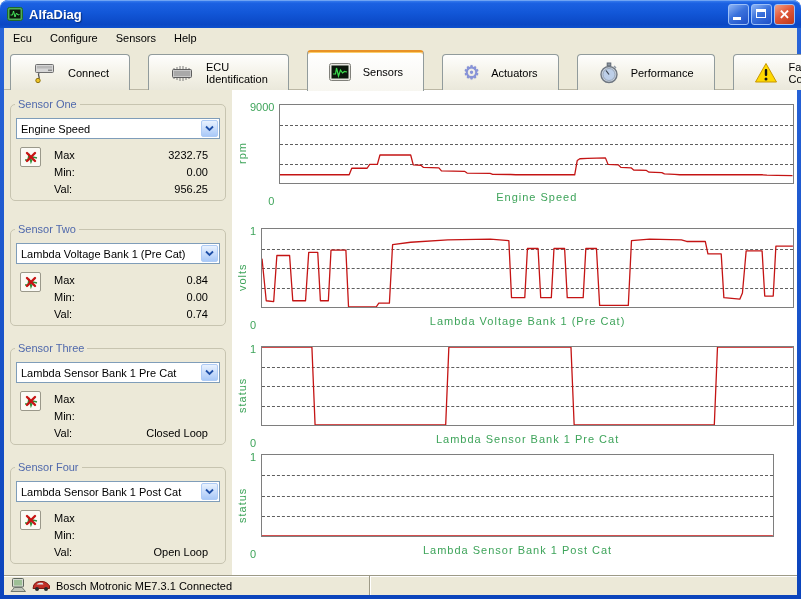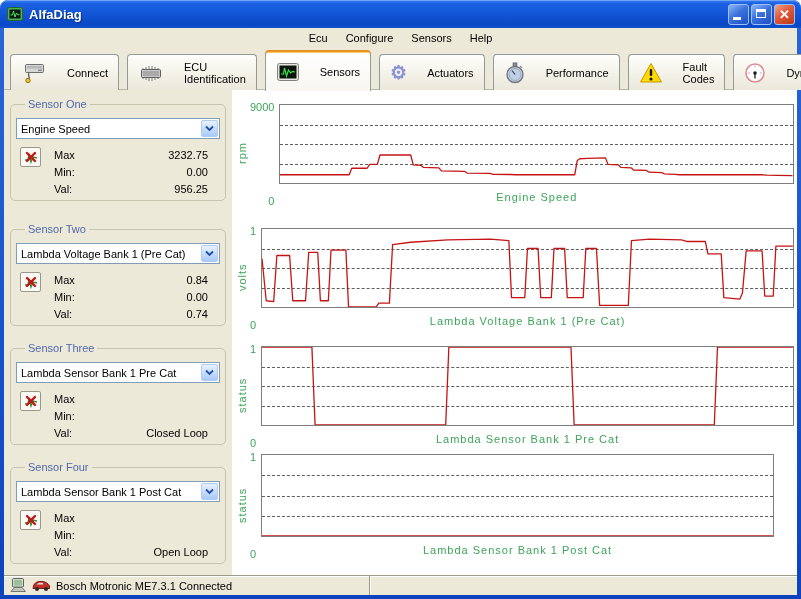--- a/index.html
+++ b/index.html
@@ -19,44 +19,44 @@
   .tbtn .minbar { position:absolute; left:4px; bottom:4px; width:8px; height:3px; background:#fff; }
   .tbtn .maxbox { position:absolute; left:4px; top:4px; width:10px; height:9px;
     border:1px solid #fff; border-top:3px solid #fff; }
   .tbtn .xg { position:absolute; inset:0; color:#fff; font-size:13px; font-weight:bold;
     display:flex; align-items:center; justify-content:center; line-height:1; }
 
   .frame { flex:1; padding:0 4px 4px; display:flex; min-height:0; }
   .inner { flex:1; display:flex; flex-direction:column; background:#ECE9D8; min-width:0; }
 
   
-  .menubar { height:19px; display:flex; align-items:center; font-size:11px; color:#000;justify-content:center; }
+  .menubar { height:19px; display:flex; align-items:center; font-size:11px; color:#000; }
   .menuitem { padding:2px 9px; cursor:default; }
 
   
   .tabbar { height:43px; display:flex; align-items:flex-end; padding-left:6px;
     border-bottom:1px solid #BBB7A4; background:#ECE9D8; }
-  .tab { height:36px; display:flex; align-items:center; gap:20px; padding:0 10px;
-    border:1px solid #919B9C; border-bottom:none; border-radius:4px 4px 0 0; margin-right:8px;
+  .tab { height:36px; display:flex; align-items:center; gap:11px; padding:0 20px;
+    border:1px solid #919B9C; border-bottom:none; border-radius:4px 4px 0 0; margin-right:18px;
     background:linear-gradient(#FEFEFD,#F3F1E6 60%,#EAE8DB); font-size:11px; position:relative; top:1px; }
   .tab.active { height:41px; background:linear-gradient(#FFFFFF,#F7F6F0);
     border-top:2px solid #E89225; box-shadow:inset 0 1px 0 #FBCE6A; z-index:2; top:2px; }
   .tab .ticon { display:flex; align-items:center; }
   .gearchar { font-size:19px; color:#8894DA; text-shadow:0 0 1px #5A68B8; line-height:1; }
 
   
   .client { flex:1; display:flex; min-height:0; }
   .leftpane { width:228px; background:#ECE9D8; padding:14px 6px 0 6px; }
   .rightpane { flex:1; background:#fff; padding:14px 3px 0 2px; display:flex; flex-direction:column; }
 
   
   .gbox { position:relative; border:1px solid #C7C4B0; border-radius:5px;
     padding:13px 5px 6px; margin-bottom:24px; height:97px; }
   .gbox.g2 { margin-bottom:22px;margin-top:28px; } .gbox.g3 { margin-bottom:22px; }
-  .gcap { position:absolute; top:-7px; left:14px; background:#ECE9D8; padding:0 3px;
+  .gcap { position:absolute; top:-7px; left:4px; background:#ECE9D8; padding:0 3px;
     color:#50 68 AC; color:#5069AC; font-size:11px; }
   .combo { height:21px; border:1px solid #7F9DB9; background:#fff; display:flex;
     align-items:center; font-size:11px; }
   .combo .ctext { flex:1; padding:0 4px; white-space:nowrap; overflow:hidden; }
   .combo .cbtn { width:17px; height:17px; margin-right:1px; border-radius:2px;
     background:linear-gradient(#E9F2FE,#C3D9FA 60%,#A9C9F8); border:1px solid #AECBF5;
     display:flex; align-items:center; justify-content:center; }
   .stats { position:relative; margin-top:7px; }
   .rstbtn { position:absolute; left:4px; top:1px; width:21px; height:20px; background:#FBFAF5;
     border:1px solid #9A988A; border-radius:2px; display:flex; align-items:center; justify-content:center; }

